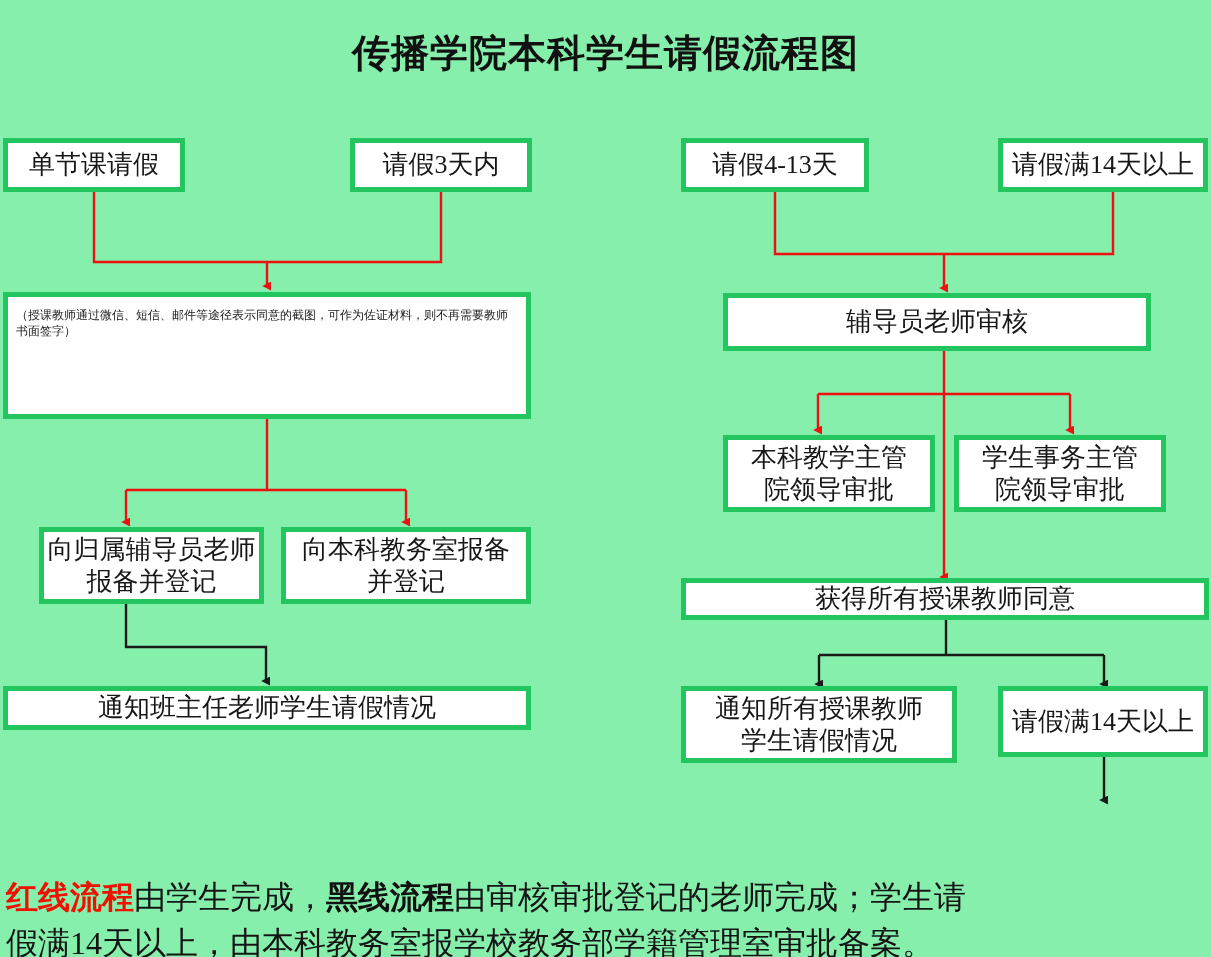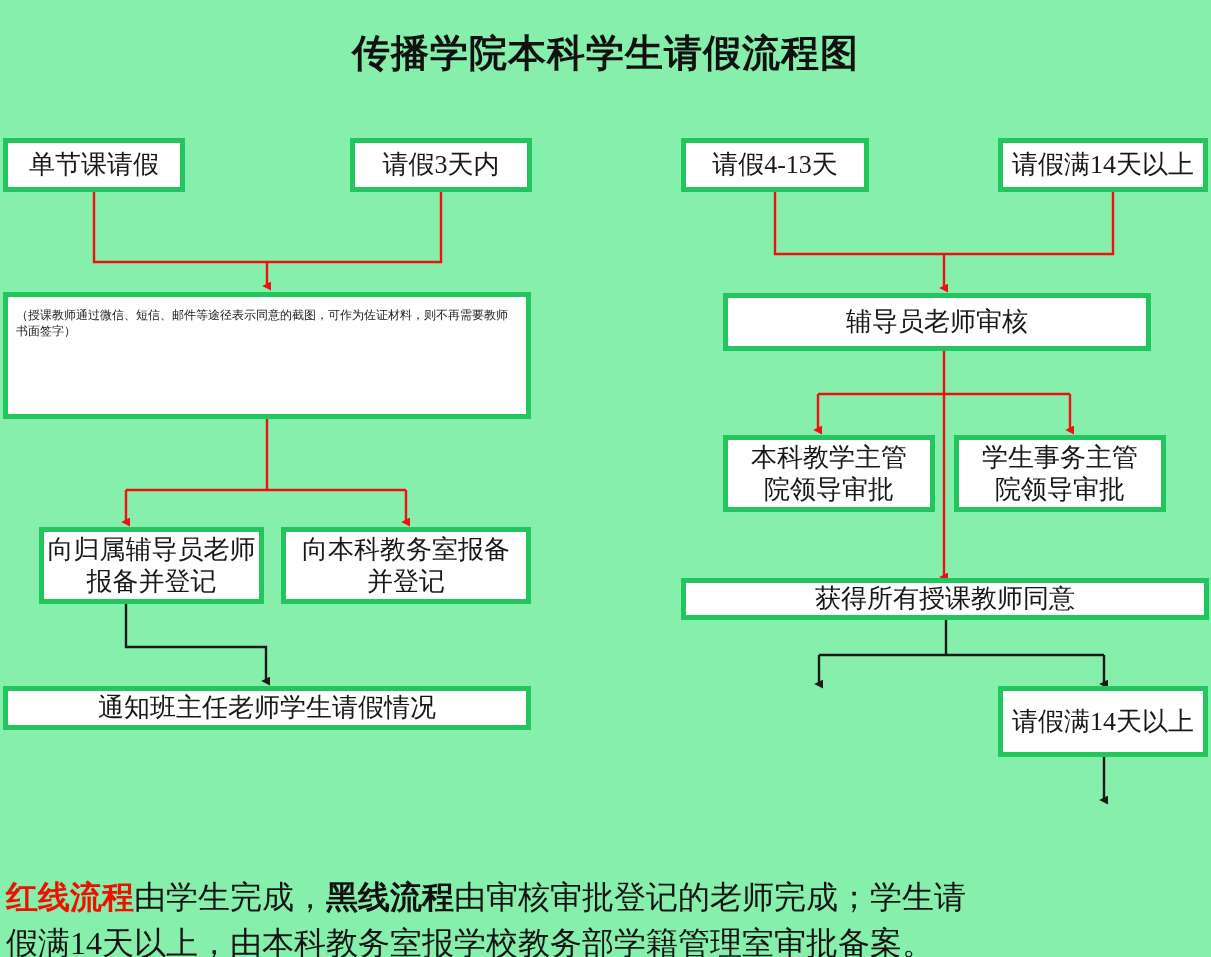--- a/index.html
+++ b/index.html
@@ -193,20 +193,24 @@
 
   <div class="node" style="left:954px; top:435px; width:212px; height:77px;">
     <span class="label">学生事务主管
 院领导审批</span>
   </div>
 
   <div class="node" style="left:681px; top:578px; width:528px; height:42px;">
     <span class="label">获得所有授课教师同意</span>
   </div>
 
+  <div class="node" style="left:681px; top:686px; width:276px; height:77px;">
+    <span class="label">通知所有授课教师
+学生请假情况</span>
+  </div>
 
   <div class="node" style="left:998px; top:686px; width:210px; height:71px;">
     <span class="label">请假满14天以上</span>
   </div>
 
 
   <div class="footer">
     <span class="redterm">红线流程</span><span>由学生完成，</span><span class="blackterm">黑线流程</span><span>由审核审批登记的老师完成；学生请假满14天以上，由本科教务室报学校教务部学籍管理室审批备案。</span>
   </div>
 

